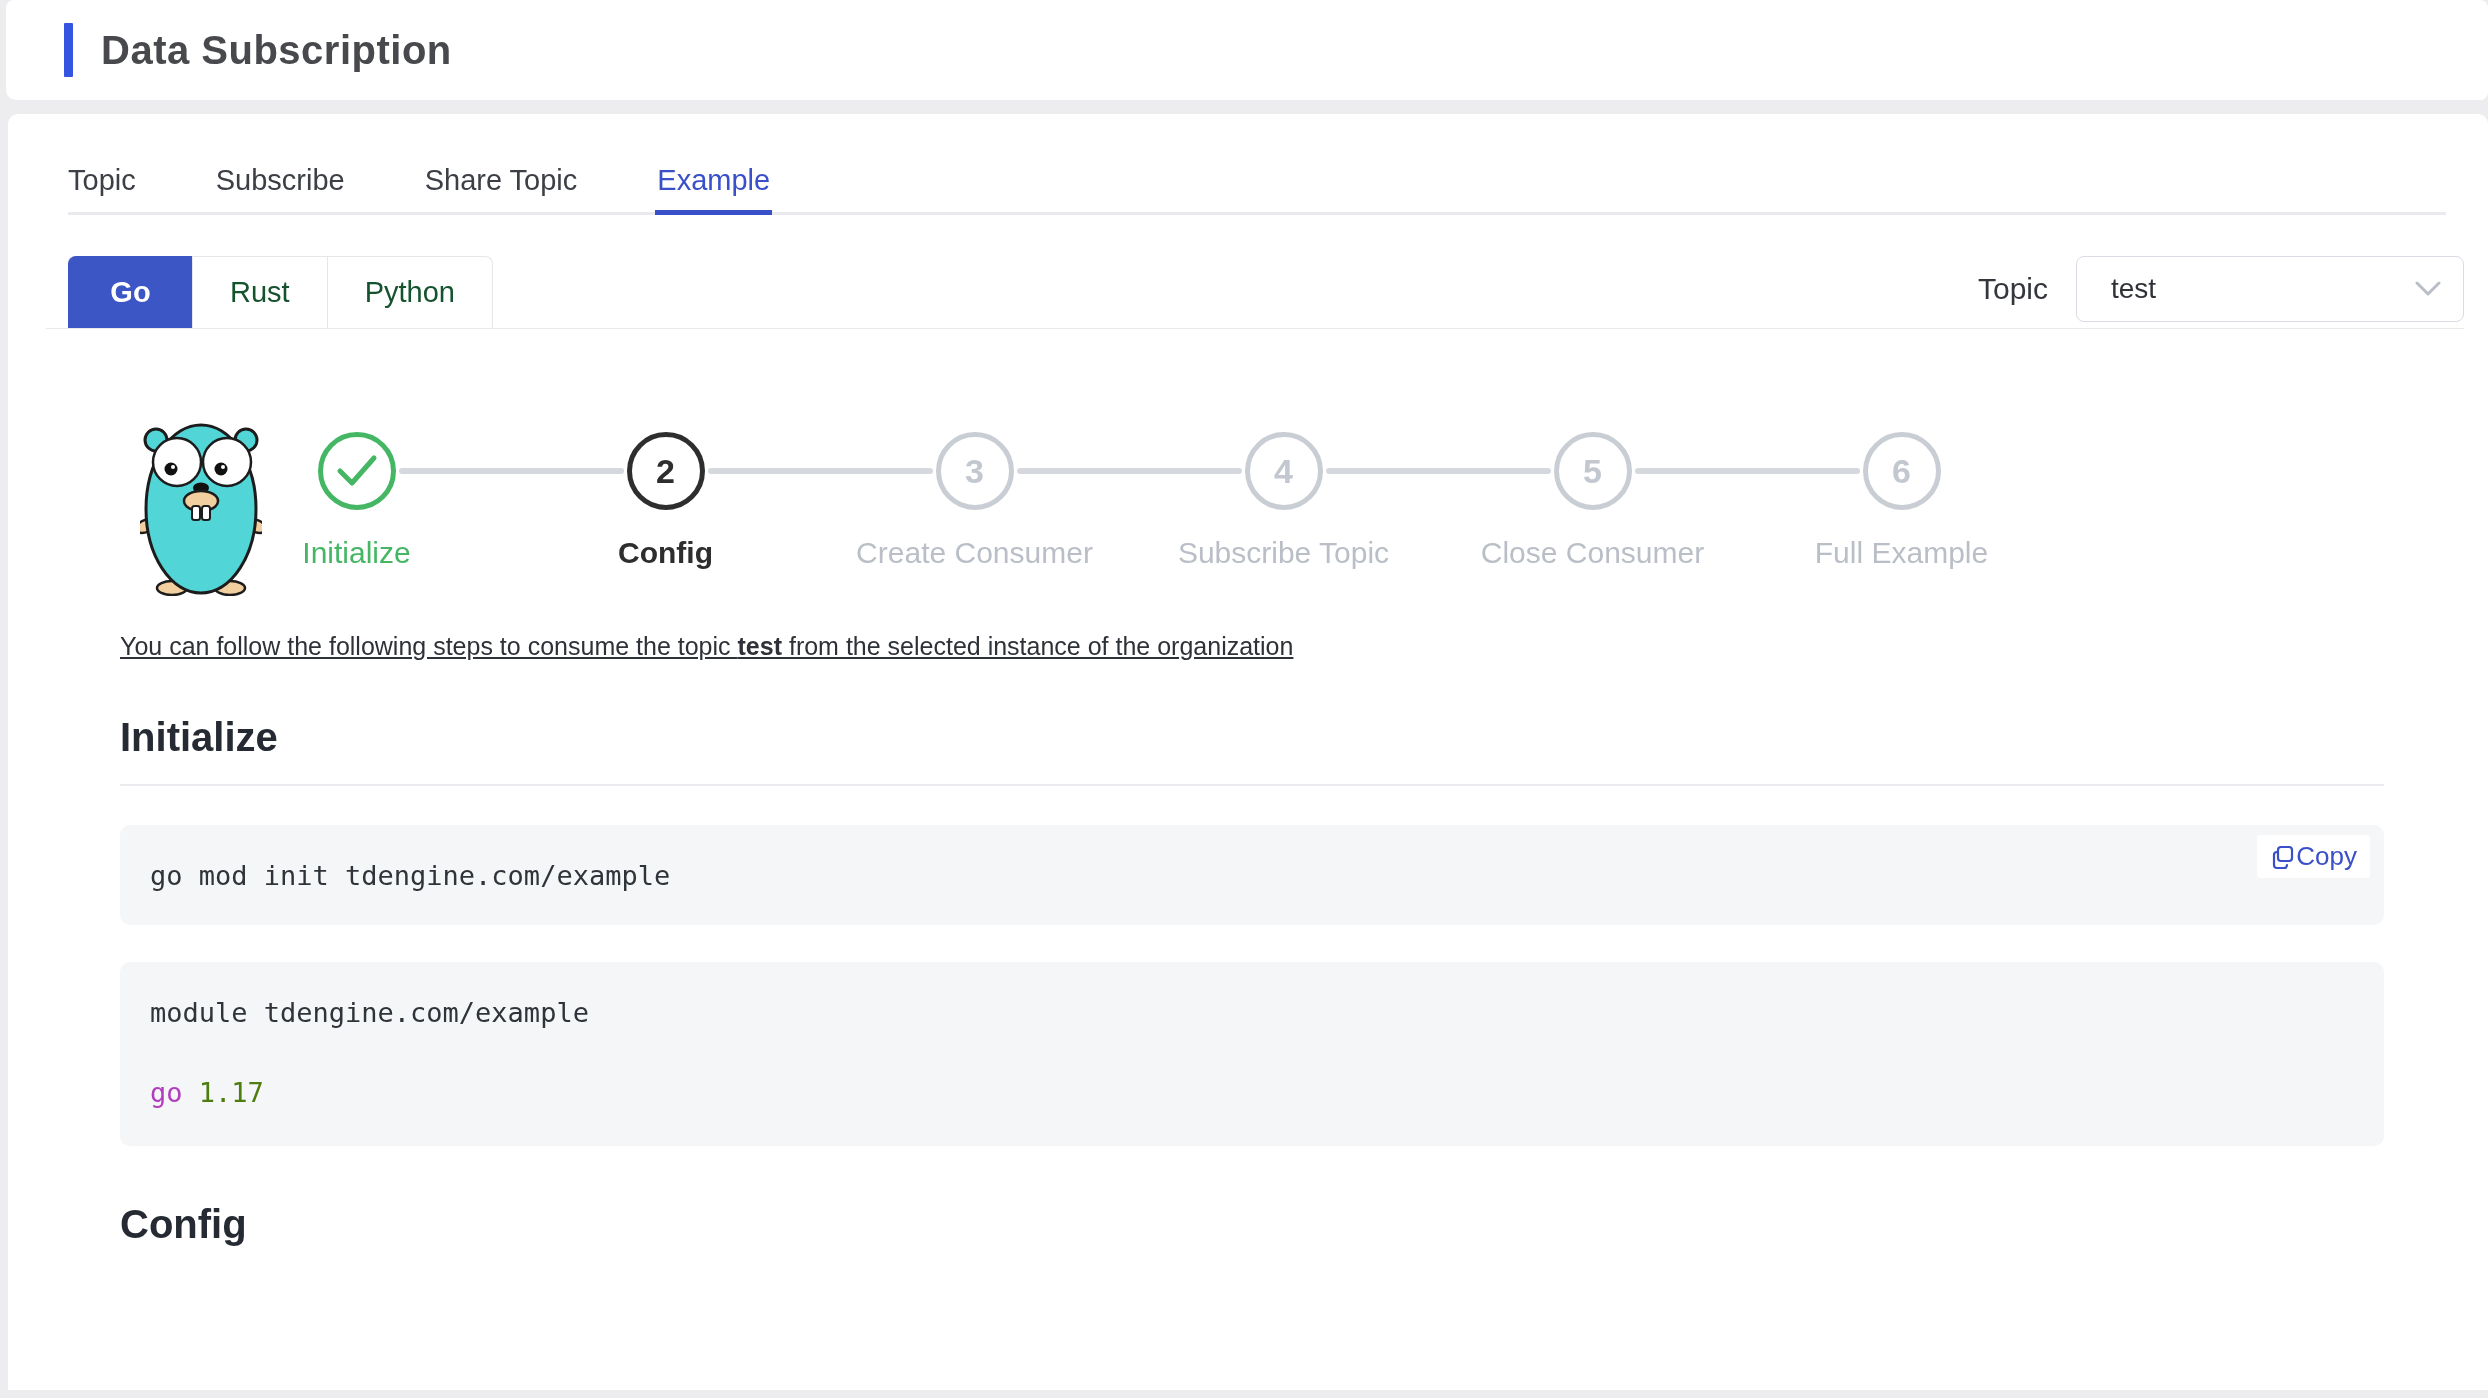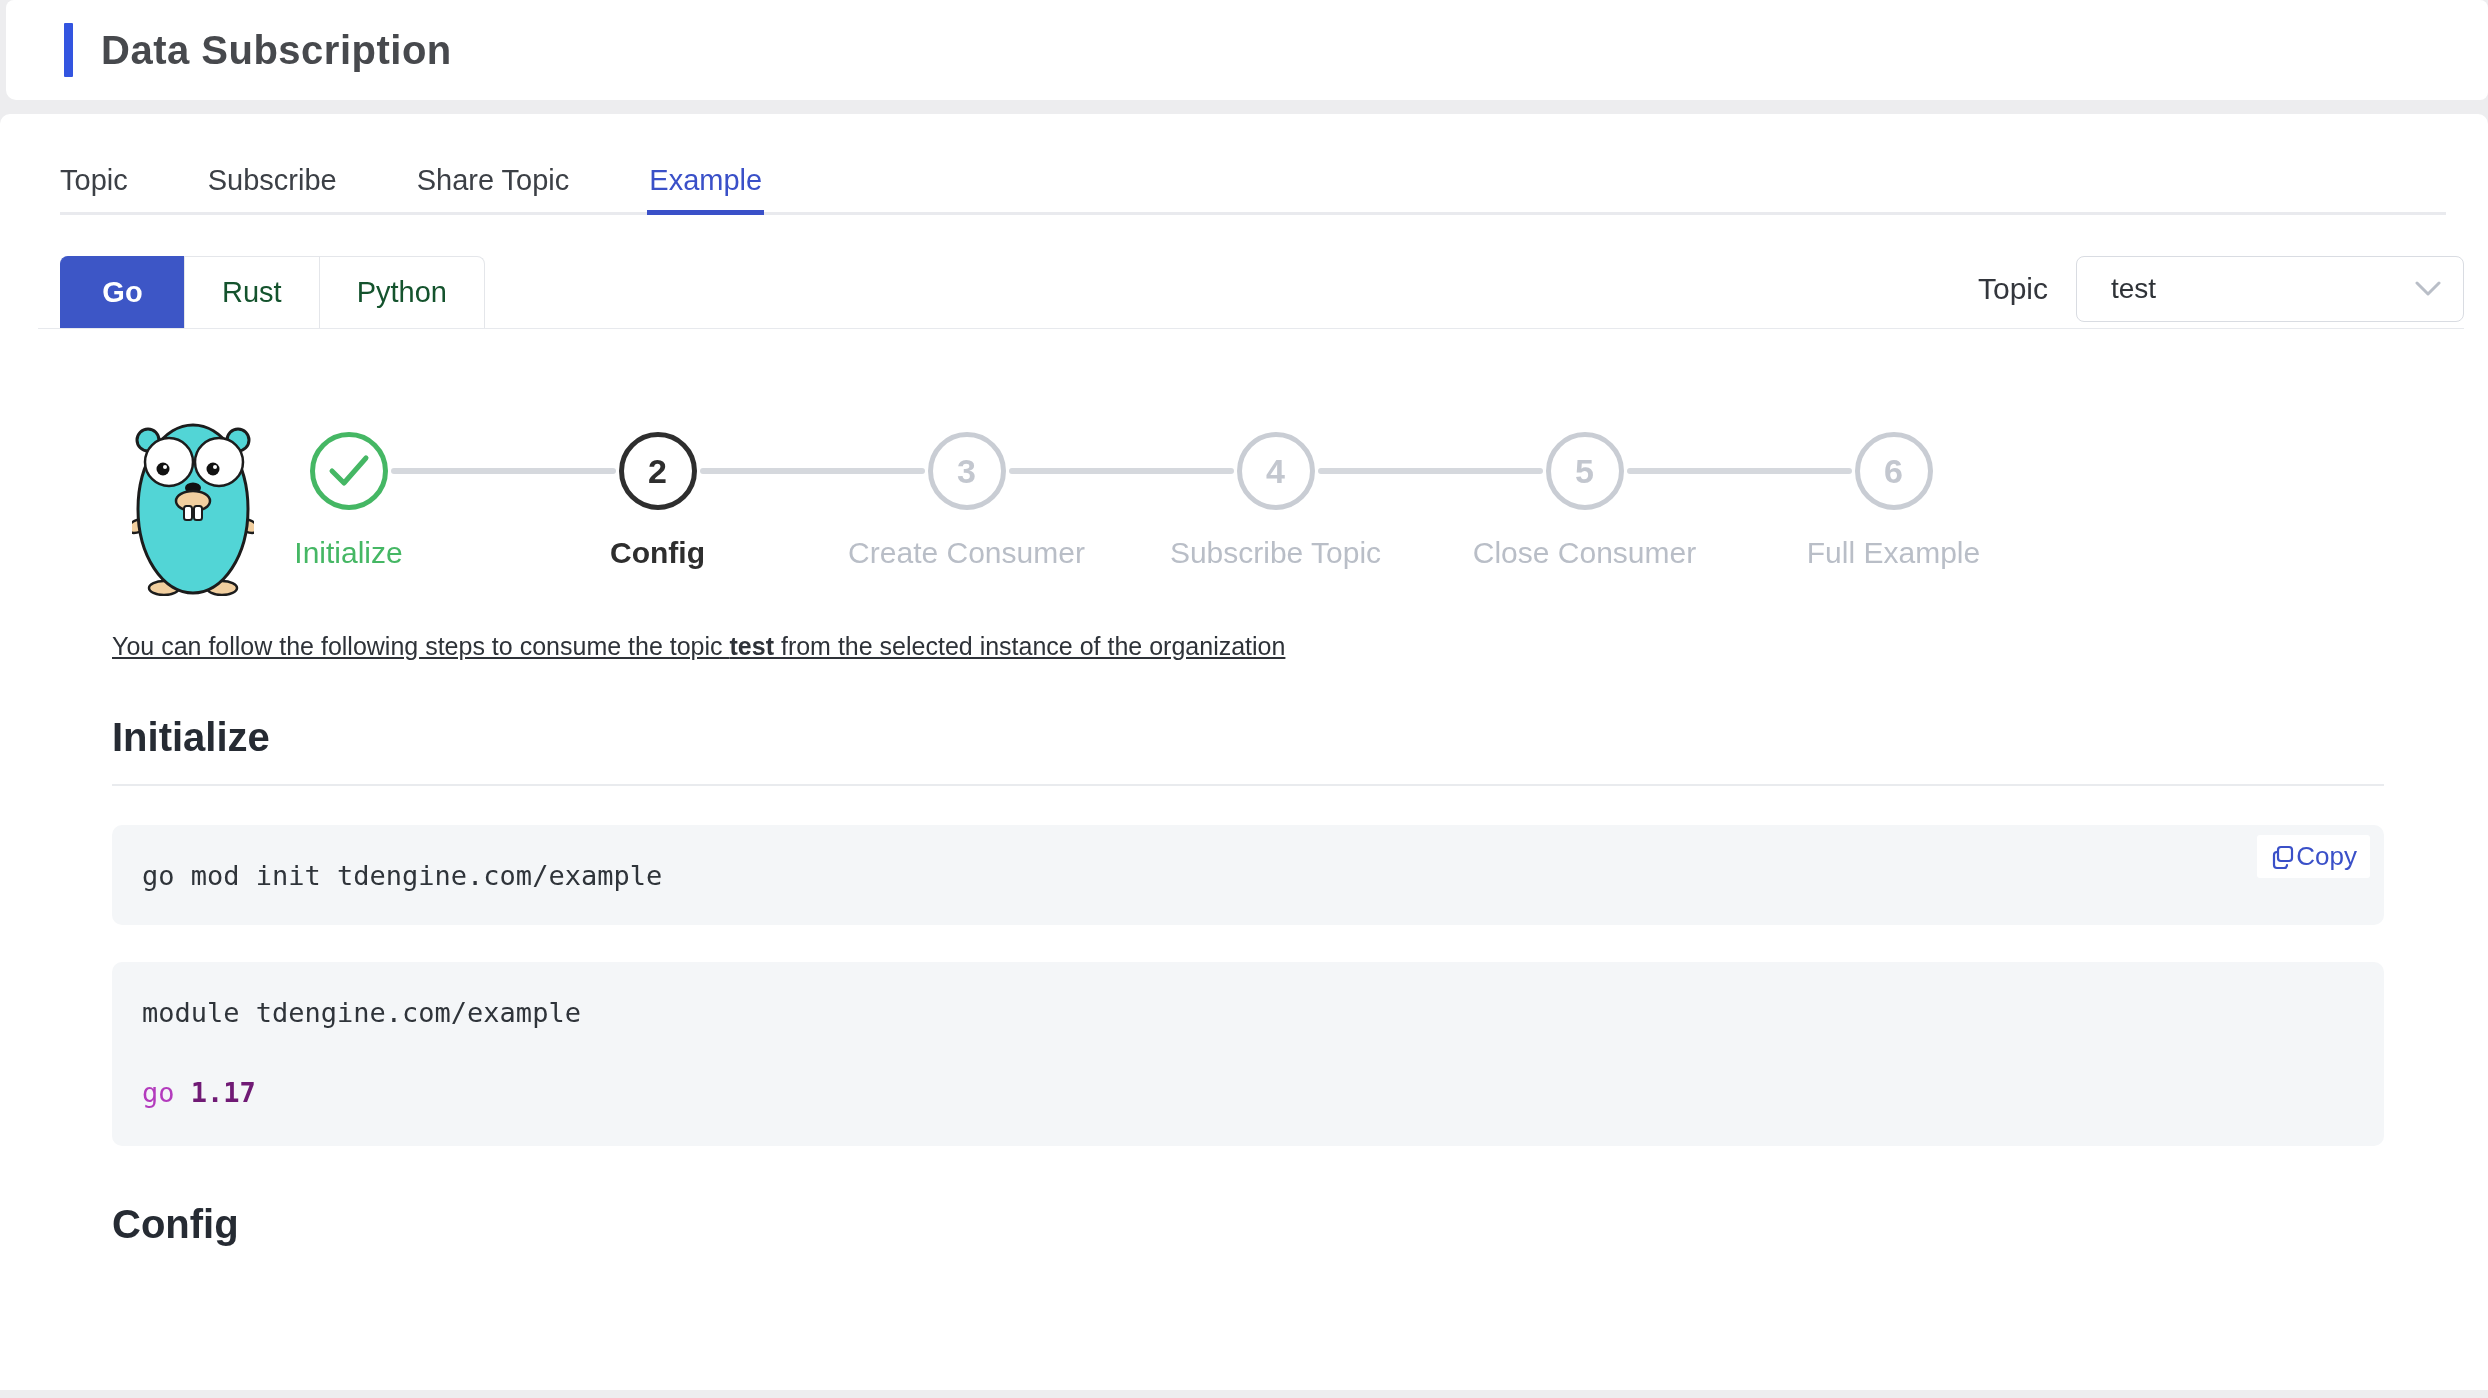--- a/index.html
+++ b/index.html
@@ -15,21 +15,21 @@
   .header-card {
     height:100px; background:#fff; margin-left:6px;
     border-radius:8px; border-bottom-left-radius:10px;
     display:flex; align-items:center;
   }
   .accent-bar { width:9px; height:54px; background:#3355e0; margin-left:58px; border-radius:1px; }
   h1.page-title { font-size:40px; color:#47494d; margin:0 0 0 28px; font-weight:bold; letter-spacing:.5px; }
 
   
   .content-card {
-    background:#fff; margin-top:14px;
+    background:#fff; margin-left:8px; margin-top:14px;
     border-radius:10px 10px 0 0;
     height:1276px; overflow:hidden;
   }
 
   
   .tabs {
     margin:0 42px 0 60px; display:flex; gap:80px;
     padding-top:50px; border-bottom:3px solid #e9eaee;
   }
   .tab { font-size:29px; color:#3c4046; padding-bottom:15px; position:relative; cursor:pointer; }
@@ -106,21 +106,21 @@
     background:#f4f6f8; border-radius:10px;
     font-family:"DejaVu Sans Mono", monospace;
     font-size:27px; color:#2f343a;
   }
   .code-block.first { margin-top:39px; padding:37px 30px 36px; position:relative; }
   .code-block.second { margin-top:37px; padding:37px 30px 40px; }
   .code-line { line-height:27px; white-space:pre; }
   .code-block.second .code-line { margin-bottom:53px; }
   .code-block.second .code-line:last-child { margin-bottom:0; }
   .kw  { color:#b33bbd; }
-  .num { color:#701a75;font-weight:bold; }
+  .num { color:#4d7c0f; }
 
   .copy-btn {
     position:absolute; top:10px; right:14px;
     background:#fff; border:none; border-radius:3px;
     color:#3a50c8; font-size:26px;
     display:flex; align-items:center; gap:0;
     padding:6px 13px; cursor:pointer;
     font-family:"Liberation Sans", sans-serif;
   }
 </style>

